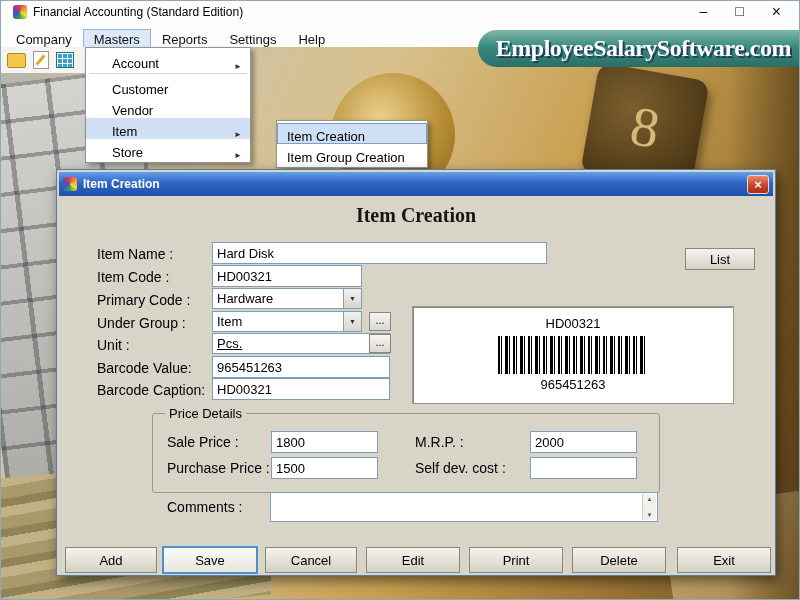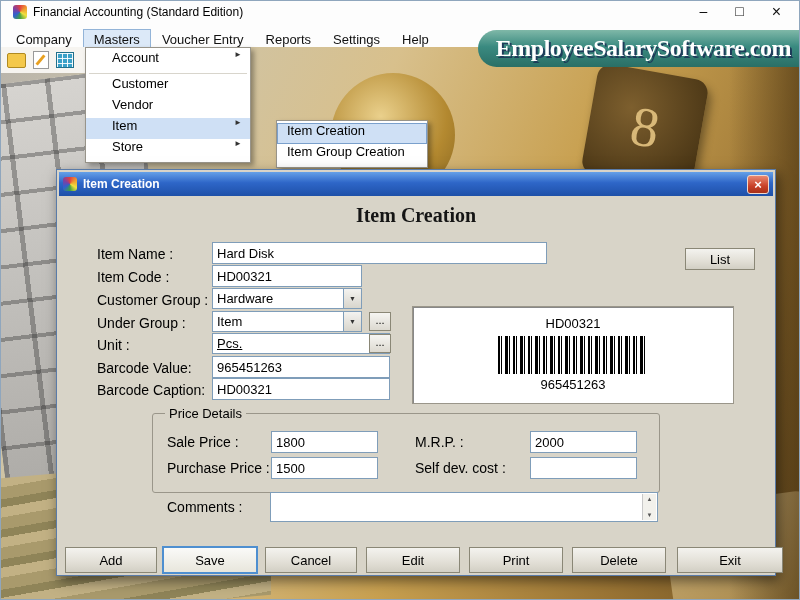--- a/index.html
+++ b/index.html
@@ -57,21 +57,21 @@
   .watermark{position:absolute;top:29px;right:0;height:37px;display:flex;align-items:center;
     padding:0 8px 0 18px;border-radius:20px 0 0 20px;
     background:linear-gradient(180deg,#7fb8a8 0%,#3a8a80 45%,#2a6f66 100%);
     font-family:"Liberation Serif",serif;font-weight:bold;font-size:24px;color:#fff;
     text-shadow:2px 2px 0 #1e3c5a;letter-spacing:-0.5px;white-space:nowrap;}
 
   
   .menu{position:absolute;background:#fff;border:1px solid #98948a;
     box-shadow:3px 3px 5px rgba(0,0,0,.35);font-size:13px;padding:2px 0;box-sizing:border-box;}
   .masters-menu{left:84px;top:46px;width:166px;}
-  .menu-row{height:21px;display:flex;align-items:flex-start;padding:0 8px 0 26px;cursor:default;color:#000;}
+  .menu-row{height:21px;display:flex;align-items:flex-end;padding:0 8px 0 26px;cursor:default;color:#000;}
   .menu-row .arrow{margin-left:auto;font-size:8px;color:#333;}
   .menu-row.hl{background:#cfe0f5;}
   .menu-sep{height:1px;background:#d8d5cc;margin:2px 3px;}
   .submenu{left:275px;top:119px;width:152px;}
   .submenu .menu-row{padding-left:10px;}
   .submenu .menu-row.hl{outline:1px solid #7aa0cc;outline-offset:-1px;}
 
   
   .dialog{position:absolute;left:55px;top:168px;width:720px;height:407px;background:#d8d4c8;
     border:1px solid #5a7ba8;box-shadow:3px 5px 12px rgba(0,0,0,.5);box-sizing:border-box;}
@@ -132,21 +132,20 @@
     <span class="win-controls">
       <span>–</span>
       <span>□</span>
       <span style="font-size:16px;">×</span>
     </span>
   </div>
 
   <div class="menubar">
     <span class="menu-btn">Company</span>
     <span class="menu-btn active">Masters</span>
-    <span class="menu-btn">Voucher Entry</span>
     <span class="menu-btn">Reports</span>
     <span class="menu-btn">Settings</span>
     <span class="menu-btn">Help</span>
   </div>
 
   <div class="photo-bg">
     <div class="calc-keys"></div>
     <div class="money"></div>
     <div class="coin"></div>
     <div class="key8">
@@ -199,21 +198,21 @@
     <div class="dlg-title">
       <span class="dlg-icon"></span>
       <span>Item Creation</span>
       <span class="dlg-close">×</span>
     </div>
 
     <div class="dlg-heading">Item Creation</div>
 
     <span class="lbl" style="left:40px;top:76px;">Item Name :</span>
     <span class="lbl" style="left:40px;top:99px;">Item Code :</span>
-    <span class="lbl" style="left:40px;top:122px;">Customer Group :</span>
+    <span class="lbl" style="left:40px;top:122px;">Primary Code :</span>
     <span class="lbl" style="left:40px;top:145px;">Under Group :</span>
     <span class="lbl" style="left:40px;top:167px;">Unit :</span>
     <span class="lbl" style="left:40px;top:190px;">Barcode Value:</span>
     <span class="lbl" style="left:40px;top:212px;">Barcode Caption:</span>
 
     <input class="txt" style="left: 155px; top: 72px; width: 335px;" value="Hard Disk">
     <input class="txt" style="left: 155px; top: 95px; width: 150px;" value="HD00321">
 
     <div class="sel" style="left:155px;top:118px;width:150px;">
       <span>Hardware</span>
@@ -260,16 +259,16 @@
       <span>▲</span>
       <span>▼</span>
     </div>
 
     <div class="btn" style="left:8px;top:377px;width:92px;height:26px;">Add</div>
     <div class="btn b-save" style="left:105px;top:376px;width:96px;height:28px;">Save</div>
     <div class="btn" style="left:208px;top:377px;width:92px;height:26px;">Cancel</div>
     <div class="btn" style="left:309px;top:377px;width:94px;height:26px;">Edit</div>
     <div class="btn" style="left:412px;top:377px;width:94px;height:26px;">Print</div>
     <div class="btn" style="left:515px;top:377px;width:94px;height:26px;">Delete</div>
-    <div class="btn" style="left:620px;top:377px;width:106px;height:26px;">Exit</div>
+    <div class="btn" style="left:620px;top:377px;width:94px;height:26px;">Exit</div>
   </div>
 
 </div>
 
 </body></html>

